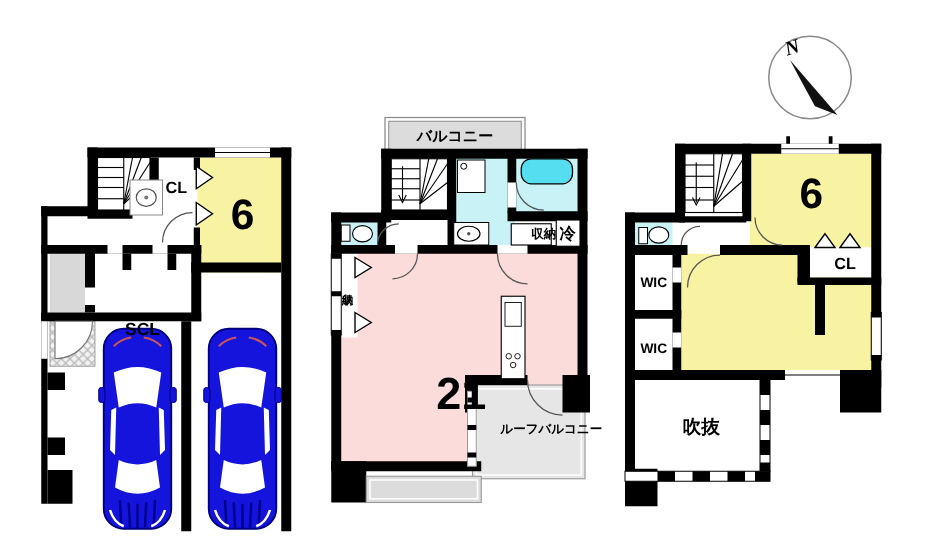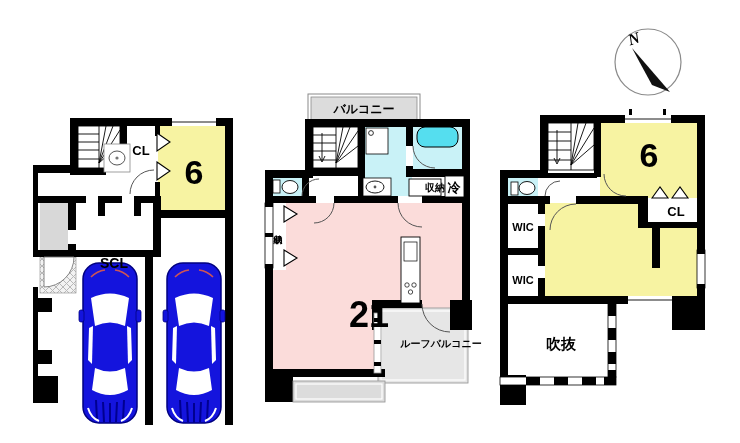--- a/index.html
+++ b/index.html
@@ -325,17 +325,17 @@
 <div class="lbl" style="left:435px;top:188px;font-size:10px;">収納</div>
 <div class="lbl" style="left:454px;top:187px;font-size:13px;">冷</div>
 <div class="lbl" style="left:329px;top:315px;font-size:36px;margin-left:40px;">21</div>
 <div class="lbl" style="left:424px;top:344px;font-size:10px;padding-left:34px;">ルーフバルコニー</div>
 <div class="vlbl" style="left:273px;top:228px;font-size:9px;">収納</div>
 
 <div class="lbl" style="left:649px;top:155px;font-size:34px;">6</div>
 <div class="lbl" style="left:676px;top:211px;font-size:13px;">CL</div>
 <div class="lbl" style="left:523px;top:227px;font-size:11px;">WIC</div>
 <div class="lbl" style="left:523px;top:280px;font-size:11px;">WIC</div>
-<div class="lbl" style="left:561px;top:343px;font-size:15px;">吹抜</div>
+<div class="lbl" style="left:561px;top:343px;font-size:15px;font-family:Liberation Mono, monospace;">吹抜</div>
 
 <div class="lbl north" style="left:634px;top:39px;font-size:16px;transform:translate(-50%,-50%) rotate(-18deg);">N</div>
 
 </div>
 
 </body></html>

